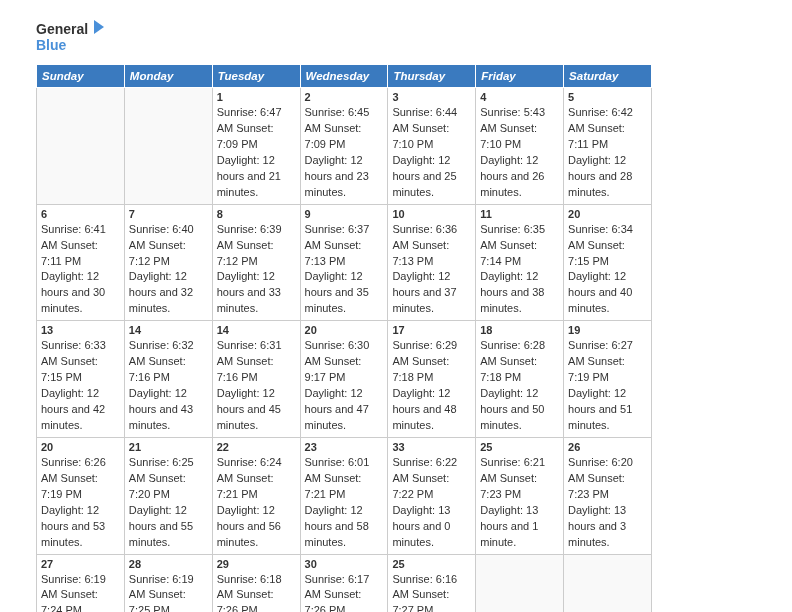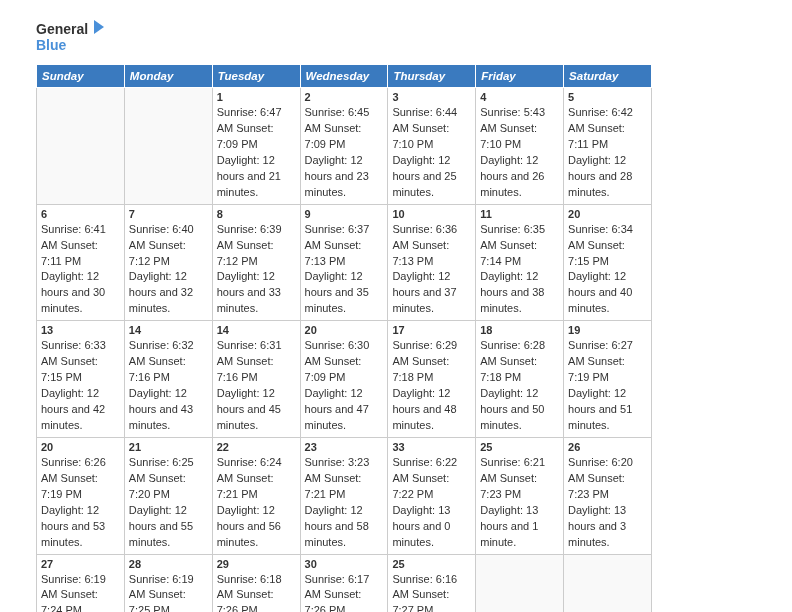--- a/index.html
+++ b/index.html
@@ -205,21 +205,21 @@
           </td>
           <td>
             <span class="day-number">14</span>
             <div class="day-info">Sunrise: 6:31 AM
 Sunset: 7:16 PM
 Daylight: 12 hours and 45 minutes.</div>
           </td>
           <td>
             <span class="day-number">20</span>
             <div class="day-info">Sunrise: 6:30 AM
-Sunset: 7:09 PM
+Sunset: 9:17 PM
 Daylight: 12 hours and 47 minutes.</div>
           </td>
           <td>
             <span class="day-number">17</span>
             <div class="day-info">Sunrise: 6:29 AM
 Sunset: 7:18 PM
 Daylight: 12 hours and 48 minutes.</div>
           </td>
           <td>
             <span class="day-number">18</span>
@@ -248,21 +248,21 @@
 Daylight: 12 hours and 55 minutes.</div>
           </td>
           <td>
             <span class="day-number">22</span>
             <div class="day-info">Sunrise: 6:24 AM
 Sunset: 7:21 PM
 Daylight: 12 hours and 56 minutes.</div>
           </td>
           <td>
             <span class="day-number">23</span>
-            <div class="day-info">Sunrise: 3:23 AM
+            <div class="day-info">Sunrise: 6:01 AM
 Sunset: 7:21 PM
 Daylight: 12 hours and 58 minutes.</div>
           </td>
           <td>
             <span class="day-number">33</span>
             <div class="day-info">Sunrise: 6:22 AM
 Sunset: 7:22 PM
 Daylight: 13 hours and 0 minutes.</div>
           </td>
           <td>

